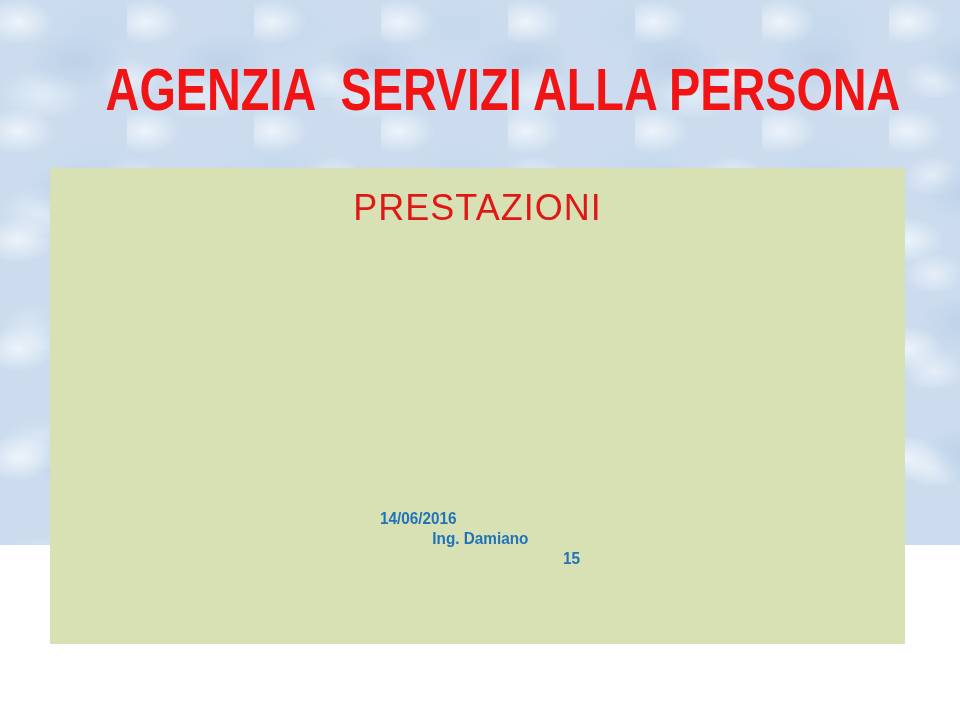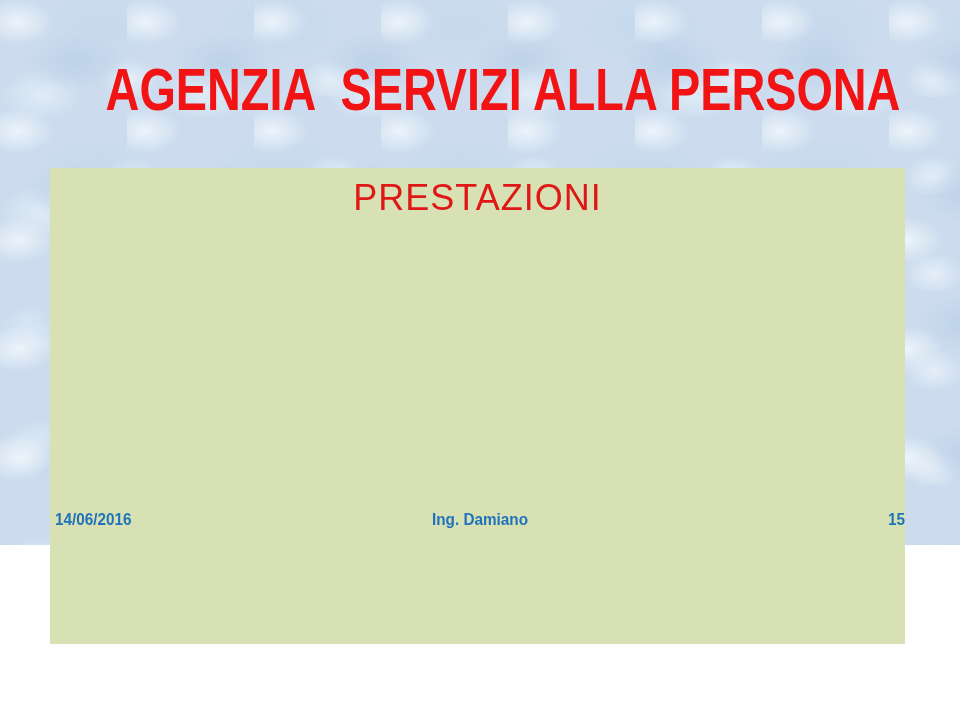--- a/index.html
+++ b/index.html
@@ -30,42 +30,42 @@
     position:absolute;top:58px;left:0;right:0;
     text-align:center;line-height:64px;
     font-size:60px;color:var(--title-red);
     transform:scaleX(0.78);transform-origin:50% 50%;
     white-space:pre;letter-spacing:0;
   }
 
   .panel{
     position:absolute;left:50px;top:168px;width:855px;height:476px;
     background:var(--panel-bg);
-    padding-top:6px;text-align:center;
+    padding-top:16px;text-align:center;
   }
   .panel-heading{
     font-size:36px;line-height:47px;color:var(--heading-red);
     letter-spacing:1px;white-space:pre;
   }
   .section-heading{
     font-size:34px;line-height:47px;font-weight:bold;color:var(--heading-red);
     transform:scaleX(0.75);transform-origin:50% 50%;
     white-space:pre;margin-top:4px;
   }
   .section-body{
     font-size:33px;line-height:47px;color:var(--body-text);
     transform:scaleX(0.82);transform-origin:50% 50%;
     margin:4px 0;
   }
 
   .footer{
     position:absolute;left:0;right:0;bottom:14px;height:22px;
     padding:0 55px;
     display:flex;align-items:center;justify-content:space-between;
-    font-size:17px;font-weight:bold;color:var(--footer-blue);
+    font-size:17px;font-weight:bold;color:var(--footer-blue);flex-direction:column;
   }
   .footer .date{width:200px;text-align:left;transform:scaleX(0.9);transform-origin:0 50%;}
   .footer .author{flex:1;text-align:center;transform:scaleX(0.9);transform-origin:50% 50%;}
   .footer .page-number{width:200px;text-align:right;transform:scaleX(0.9);transform-origin:100% 50%;}
 </style>
 </head>
 <body>
 
 <div class="slide">
 

